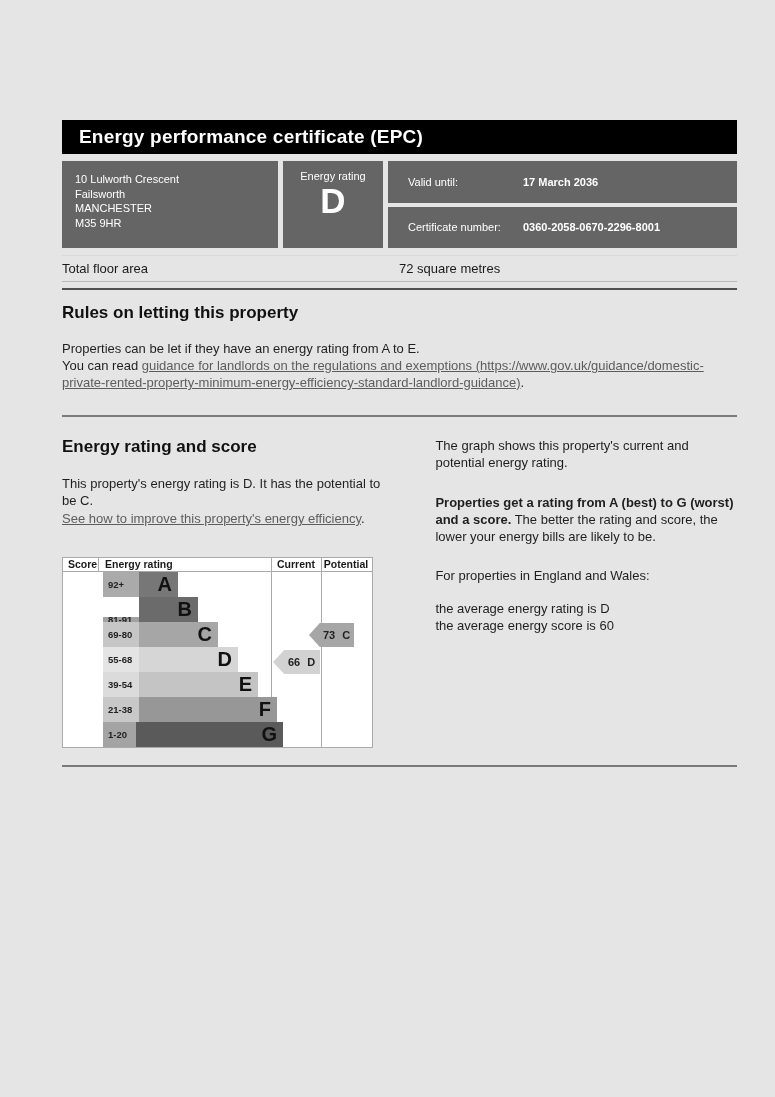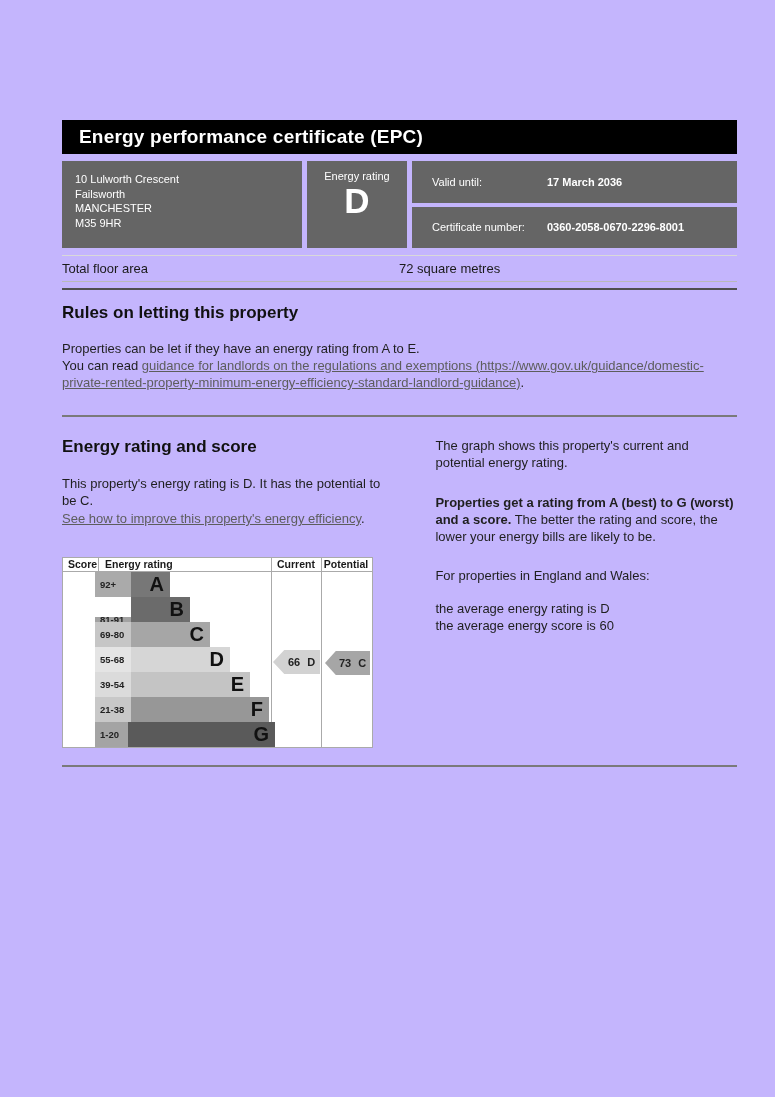--- a/index.html
+++ b/index.html
@@ -1,26 +1,26 @@
 <!DOCTYPE html>
 <html><head>
 <meta charset="utf-8">
 <style>
   * { margin:0; padding:0; box-sizing:border-box; }
   html,body { background:#ffffff; }
   body { font-family:"Liberation Sans", sans-serif; color:#1a1a1a; }
-  .page { position:relative; width:775px; height:1097px; background:#c4b5fd; overflow:hidden; }
+  .page { position:relative; width:775px; height:1097px; background:#e5e5e5; overflow:hidden; }
   .content { position:absolute; left:62px; top:120px; width:675px; }
 
   
   .header-bar { background:#000; color:#fff; height:34px; display:flex; align-items:center;
                 padding-left:17px; font-size:19px; font-weight:bold; letter-spacing:0.2px; }
 
   .summary-row { display:flex; gap:5px; margin-top:7px; height:87px; }
-  .address-box { width:240px; background:#656565; color:#fff; font-size:11px;
+  .address-box { width:216px; background:#656565; color:#fff; font-size:11px;
                  line-height:14.5px; padding:11px 0 0 13px; }
   .rating-box { width:100px; background:#656565; color:#fff; text-align:center; padding-top:9px; }
   .rating-label { font-size:11px; }
   .rating-value { font-size:35px; font-weight:bold; line-height:38px; }
   .right-stack { flex:1; display:flex; flex-direction:column; gap:4px; }
   .info-box { background:#656565; color:#fff; font-size:11px; flex:1;
               display:flex; align-items:center; padding-left:20px; }
   .info-label { width:115px; }
   .info-value { font-weight:bold;text-align:right; }
 
@@ -55,38 +55,38 @@
   .epc-chart { position:relative; margin-top:30px; width:311px; height:191px;
                border:1px solid #aaaaaa; background:#fff; font-size:11px; }
   .epc-header { position:absolute; top:0; left:0; right:0; height:14px;
                 border-bottom:1px solid #aaaaaa; display:flex; font-weight:bold; font-size:10.5px; }
   .h-score { width:36px; padding-left:5px; border-right:1px solid #aaaaaa; }
   .h-rating { width:172px; padding-left:6px; }
   .h-current, .h-potential { width:50px; text-align:center; }
   .col-strip { position:absolute; top:0; bottom:0; border-left:1px solid #aaaaaa; }
   .strip-current { left:208px; width:50px; }
   .strip-potential { left:258px; width:51px; }
-  .epc-rows { position:absolute; top:14px; left:4px; width:208px;padding-left:28px; }
+  .epc-rows { position:absolute; top:14px; left:12px; width:208px;padding-left:28px; }
   .epc-row { display:flex; height:25px; }
   .epc-score { width:36px; font-size:9.5px; font-weight:bold; color:#222;
                display:flex; align-items:center; padding-left:5px; }
   .epc-bar { height:25px; display:flex; align-items:center; justify-content:flex-end;
              padding-right:6px; font-size:20px; font-weight:bold; color:#111; }
   .sc-0{background:#aaaaaa;} .sc-1{background:#a2a2a2;margin-top:20px;} .sc-2{background:#c6c6c6;}
   .sc-3{background:#e4e4e4;} .sc-4{background:#dbdbdb;} .sc-5{background:#c8c8c8;}
   .sc-6{background:#a4a4a4;}
   .bar-0{width:39px;background:#777777;} .bar-1{width:59px;background:#6b6b6b;}
   .bar-2{width:79px;background:#a6a6a6;} .bar-3{width:99px;background:#d6d6d6;}
   .bar-4{width:119px;background:#c4c4c4;} .bar-5{width:138px;background:#979797;}
   .bar-6{width:162px;background:#5a5a5a;}
   .epc-arrow { position:absolute; height:24px; display:flex; align-items:center;
                justify-content:center; padding-left:10px; font-size:11px; font-weight:bold; color:#222;
                clip-path: polygon(0 50%, 24% 0, 100% 0, 100% 100%, 24% 100%); }
   .arrow-current { left:210px; top:92px; width:47px; background:#d2d2d2; }
-  .arrow-potential { left:262px; top:65px; width:45px; background:#a6a6a6;margin-top:28px; }
+  .arrow-potential { left:246px; top:65px; width:45px; background:#a6a6a6; }
   .epc-arrow .band-letter { margin-left:7px; }
 
   .divider-bottom { margin-top:17px; }
 </style>
 </head>
 <body>
 
 <div class="page">
   <div class="content">
 

